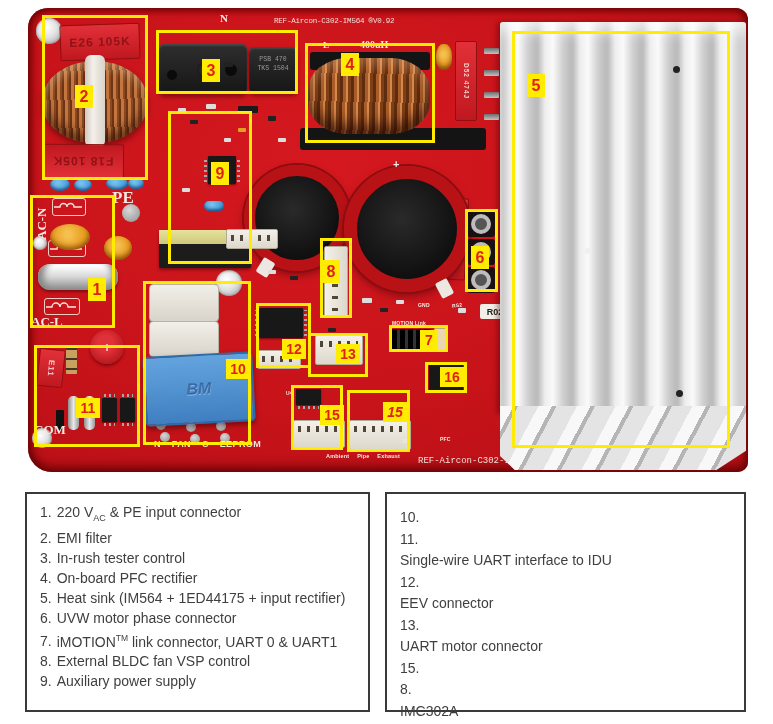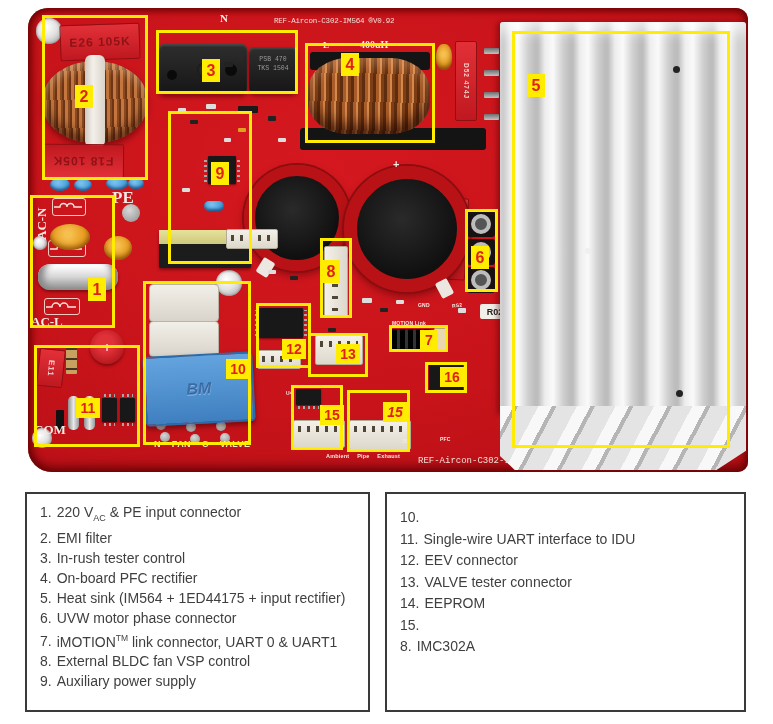--- a/index.html
+++ b/index.html
@@ -76,21 +76,21 @@
       background:repeating-linear-gradient(90deg,#bdbdbd 0 3px,#ededed 10px,#fafafa 18px,#d0d0d0 28px,#bdbdbd 35px);
       box-shadow:inset 0 10px 14px rgba(255,255,255,.7), -3px 0 5px rgba(60,0,0,.4);}
   #hsf{position:absolute;left:472px;top:398px;width:246px;height:64px;z-index:2;
       background:repeating-linear-gradient(118deg,#f8f8f8 0 12px,#b5b5b5 12px 16px,#e4e4e4 16px 34px);
       clip-path:polygon(0 0,100% 0,100% 70%,88% 100%,6% 100%,0 78%);}
   .hsdot{position:absolute;border-radius:50%;background:#222;z-index:4;}
   
   .legend{position:absolute;background:#fff;border:2px solid #3a3a3a;box-sizing:border-box;}
   .lrow{display:flex;align-items:baseline;line-height:20px;font-size:14px;color:#3f3f3f;
         font-family:"Liberation Sans",sans-serif;}
-  #legR .lrow{line-height:21.5px;}
+  #legR .lrow{line-height:21.5px;flex-direction:column;}
   .lnum{margin-right:5px;white-space:nowrap;}
   .ltext sub{font-size:9px;} .ltext sup{font-size:8.5px;}
 </style>
 </head>
 <body>
 
 <div id="page">
 
   <div id="board">
 
@@ -185,21 +185,21 @@
     <div class="capred" style="left:128px;top:352px;width:20px;height:34px;transform:rotate(-20deg);"></div>
     <div class="pcircle" style="left:128px;top:412px;width:10px;height:10px;"></div>
     <div class="pcircle" style="left:132px;top:424px;width:10px;height:10px;"></div>
     <div class="pcircle" style="left:158px;top:414px;width:10px;height:10px;"></div>
     <div class="pcircle" style="left:162px;top:426px;width:10px;height:10px;"></div>
     <div class="pcircle" style="left:188px;top:413px;width:10px;height:10px;"></div>
     <div class="pcircle" style="left:192px;top:425px;width:10px;height:10px;"></div>
     <div style="position:absolute;left:116px;top:346px;width:106px;height:66px;z-index:3;transform:rotate(-3deg);background:linear-gradient(180deg,#63a4df,#3f7fc0);border:2px solid #2e6aa6;border-radius:5px;display:flex;align-items:center;justify-content:center;box-shadow:0 3px 5px rgba(50,0,0,.5);">
       <span style="font:bold italic 16px 'Liberation Sans',sans-serif;color:rgba(25,70,130,.65);text-shadow:0 1px 0 rgba(200,230,255,.5);">BM</span>
     </div>
-    <div class="silk" style="left:126px;top:431px;font-size:9px;font-family:'Liberation Sans',sans-serif;word-spacing:8px;letter-spacing:.4px;">N  FAN  C  VALVE</div>
+    <div class="silk" style="left:126px;top:431px;font-size:9px;font-family:'Liberation Sans',sans-serif;word-spacing:8px;letter-spacing:.4px;">N  FAN  C  EEPROM</div>
 
     <div class="conn" style="left:198px;top:221px;width:50px;height:18px;"></div>
 
     <div class="connv" style="left:296px;top:238px;width:22px;height:70px;"></div>
 
     <div class="ic pv" style="left:231px;top:300px;width:44px;height:30px;"></div>
     <div class="conn" style="left:229px;top:342px;width:42px;height:17px;"></div>
 
     <div class="conn" style="left:287px;top:327px;width:46px;height:28px;"></div>
 
@@ -337,25 +337,21 @@
       <div class="lrow">
         <span class="lnum">11.</span>
         <span class="ltext">Single-wire UART interface to IDU</span>
       </div>
       <div class="lrow">
         <span class="lnum">12.</span>
         <span class="ltext">EEV connector</span>
       </div>
       <div class="lrow">
         <span class="lnum">13.</span>
-        <span class="ltext">VALVE tester connector</span>
-      </div>
-      <div class="lrow">
-        <span class="lnum">14.</span>
-        <span class="ltext">EEPROM</span>
+        <span class="ltext">UART motor connector</span>
       </div>
       <div class="lrow">
         <span class="lnum">15.</span>
       </div>
       <div class="lrow">
         <span class="lnum">8.</span>
         <span class="ltext">IMC302A</span>
       </div>
     </div>
 </div>

